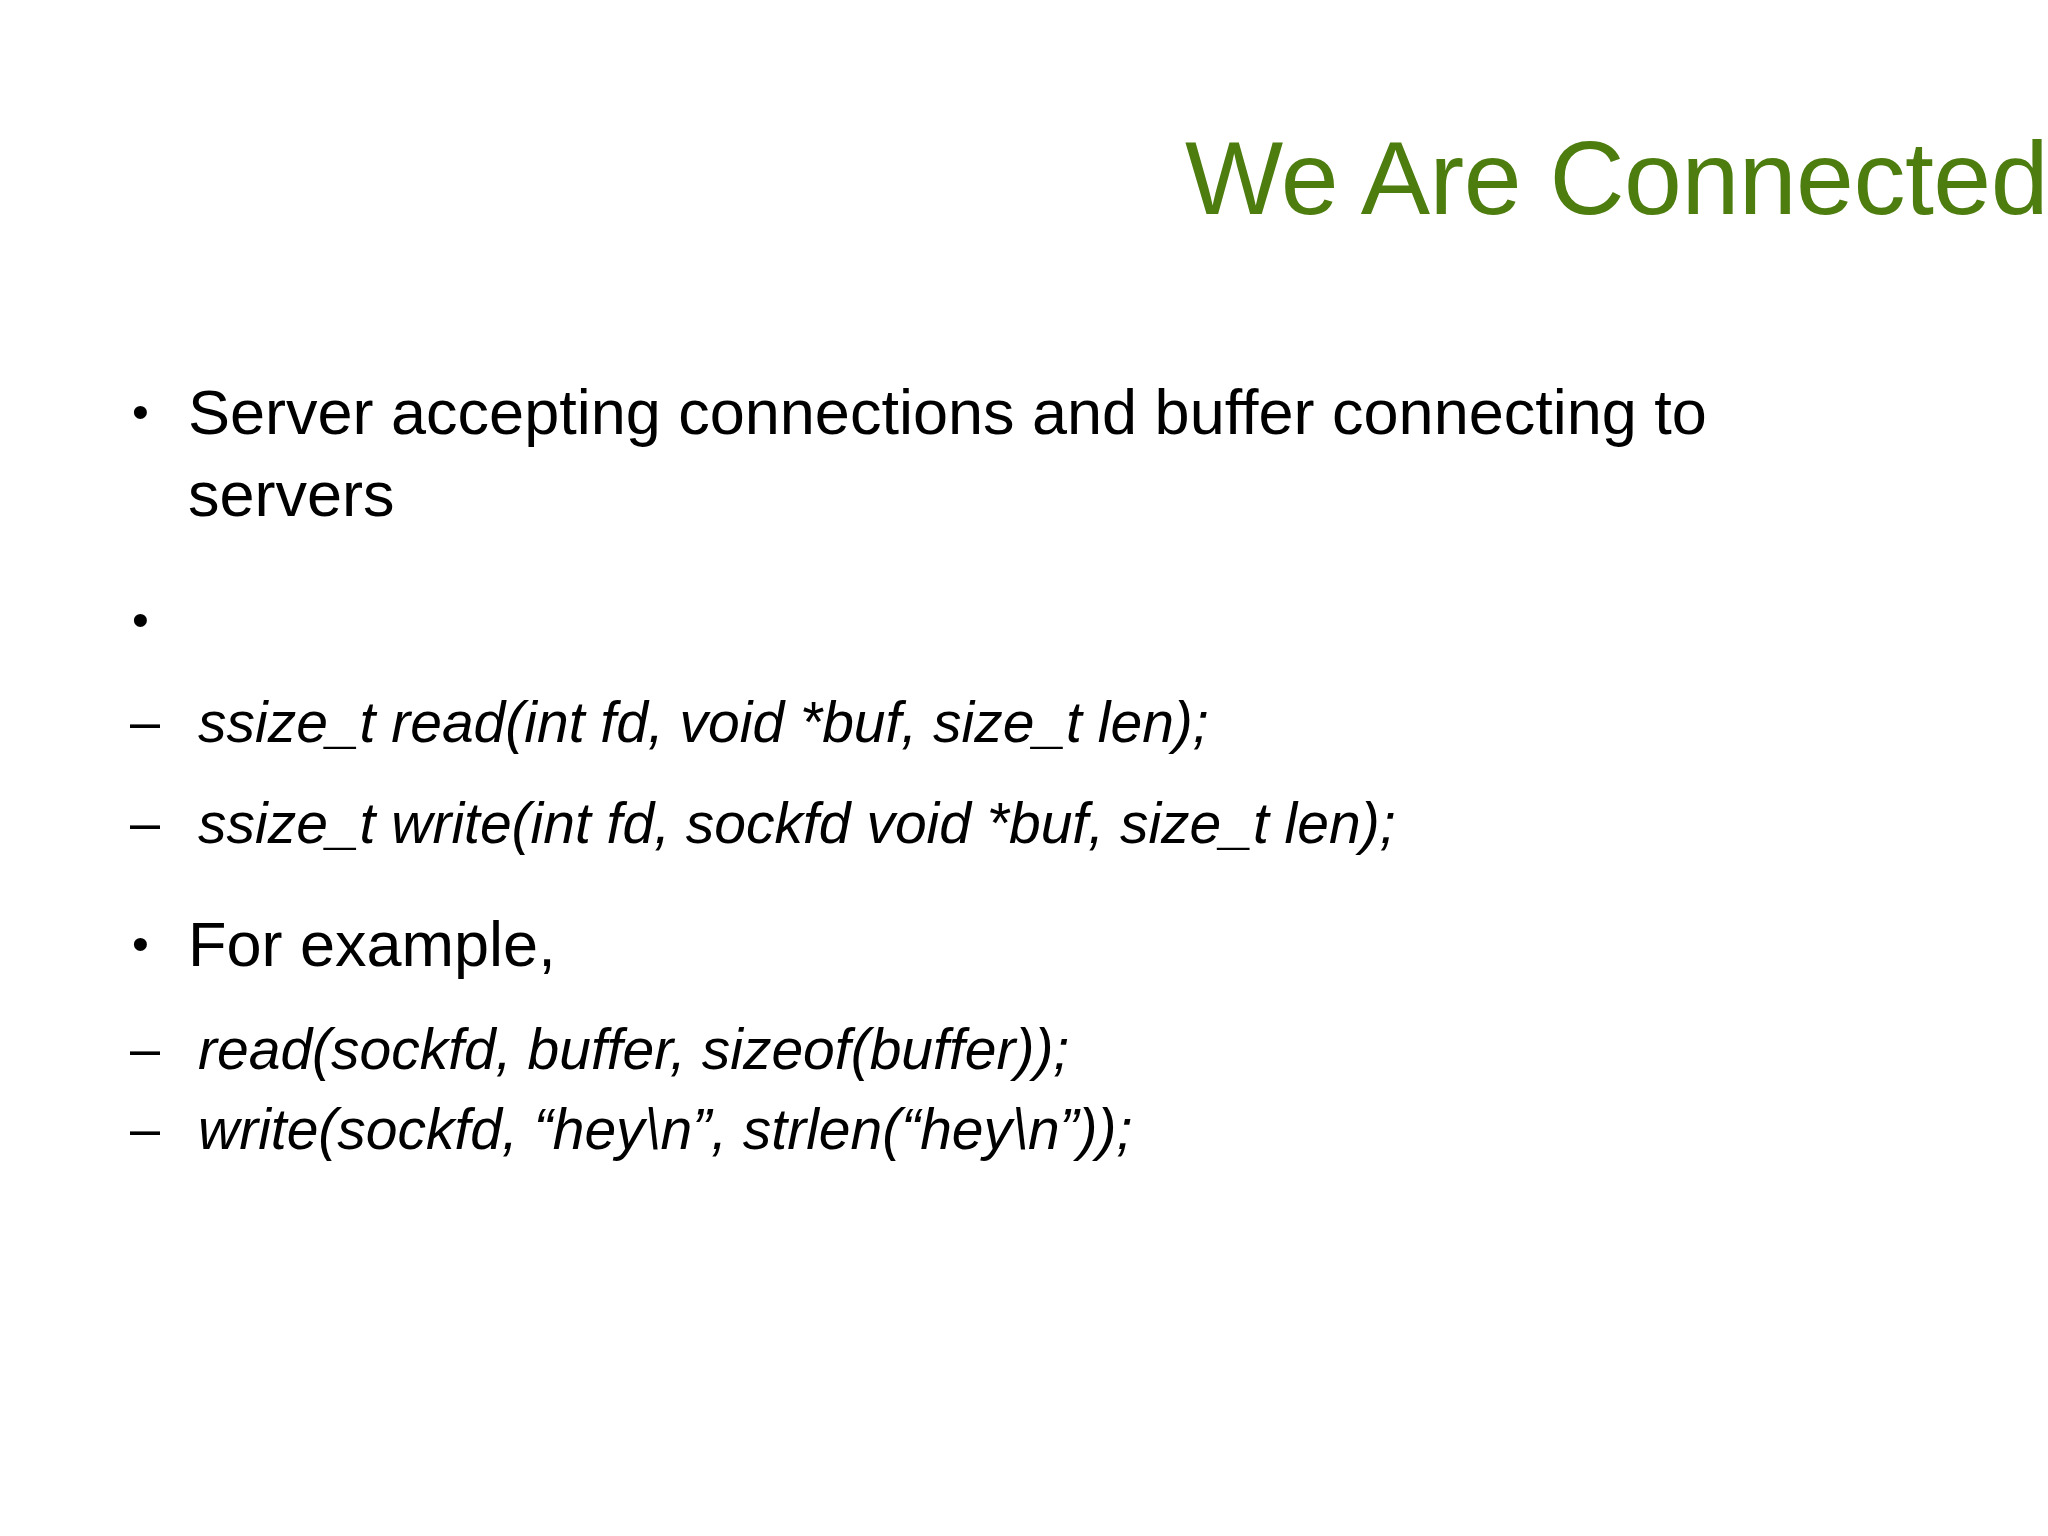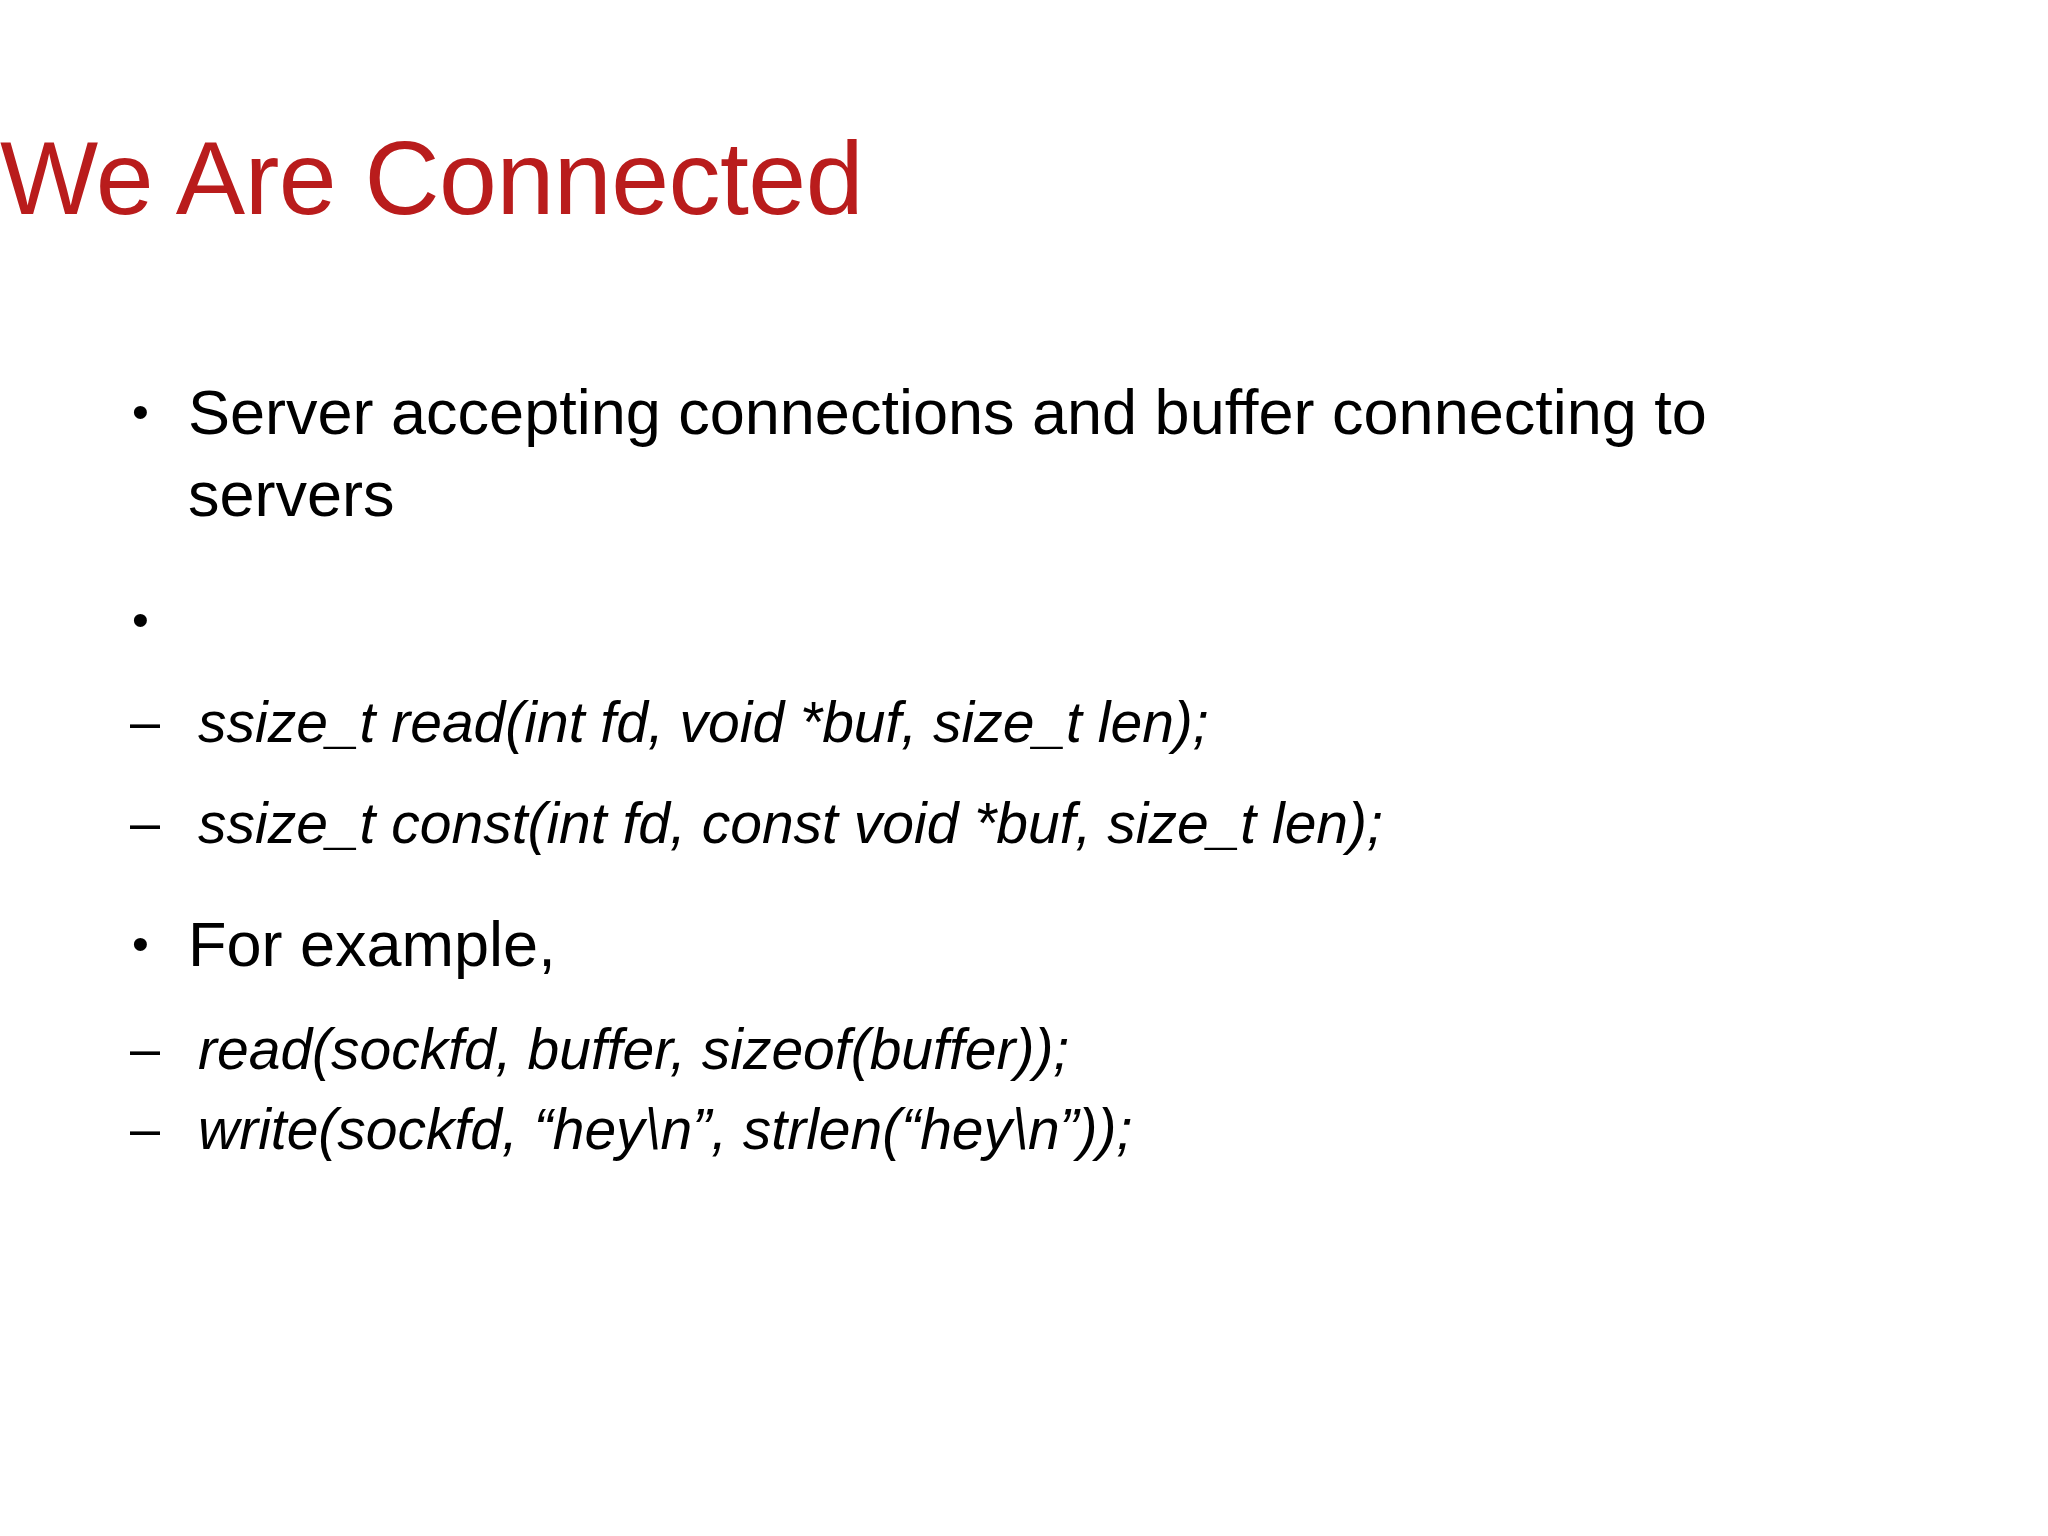--- a/index.html
+++ b/index.html
@@ -22,26 +22,26 @@
     background: #ffffff;
     box-sizing: border-box;
   }
 
   
   .slide-title {
     position: absolute;
     left: 0;
     top: 120px;
     width: 2048px;
-    text-align: left;
+    text-align: right;
     font-size: 104px;
     line-height: 1.12;
     font-weight: 400;
     letter-spacing: -0.5px;
-    color: #b91c1c;
+    color: #4d7c0f;
     white-space: nowrap;
   }
 
   
   .body-area {
     position: absolute;
     left: 120px;
     top: 372px;
     width: 1830px;
   }
@@ -122,21 +122,21 @@
 
     <div class="l2">
       <span class="marker">–</span>
       <span class="l2-text">ssize_t read(int fd, void *buf, size_t len);</span>
     </div>
 
     <div class="gap-sub"></div>
 
     <div class="l2">
       <span class="marker">–</span>
-      <span class="l2-text">ssize_t const(int fd, const void *buf, size_t len);</span>
+      <span class="l2-text">ssize_t write(int fd, sockfd void *buf, size_t len);</span>
     </div>
 
     <div class="gap-bullet"></div>
 
     <div class="l1">
       <span class="marker">•</span>
       <span class="l1-text">For example,</span>
     </div>
 
     <div class="gap-sub"></div>

